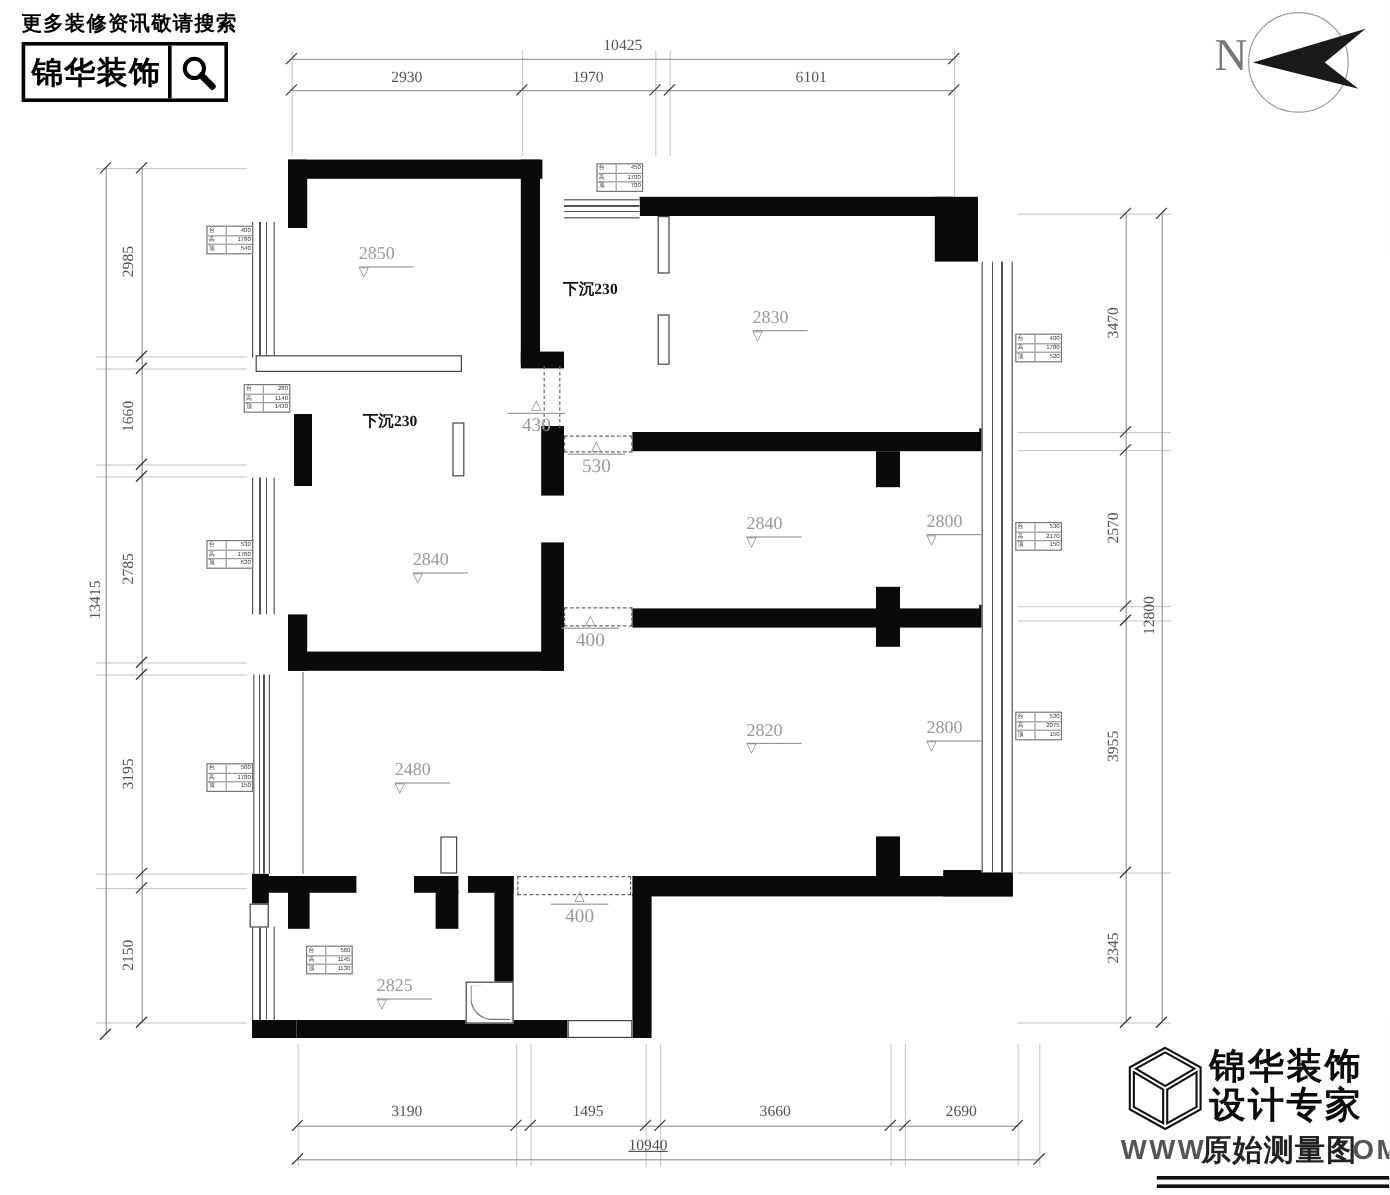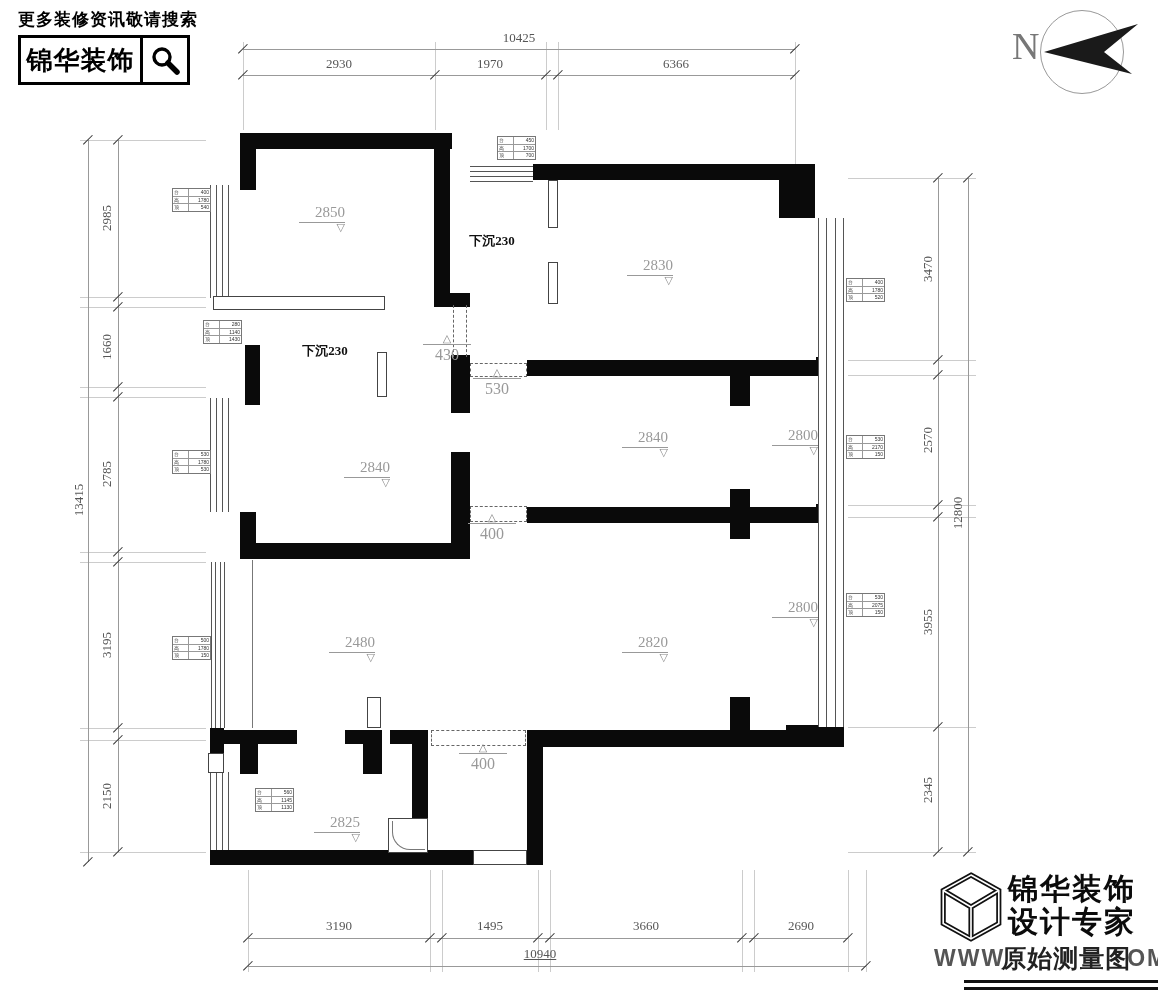--- a/index.html
+++ b/index.html
@@ -34,21 +34,21 @@
   .thin{position:absolute;background:#fff;border:1px solid #444;box-sizing:border-box;}
   .hair{position:absolute;background:#777;}
   .dashf{position:absolute;border:1px dashed #666;box-sizing:border-box;}
   .dashv{position:absolute;border-left:1px dashed #666;border-right:1px dashed #666;box-sizing:border-box;}
   .arc{position:absolute;border:1px solid #777;border-top:none;border-right:none;border-radius:0 0 0 18px;box-sizing:border-box;}
   .dline{position:absolute;background:#999;}
   .ext{position:absolute;background:#ccc;}
   .tick{position:absolute;width:13px;height:1.4px;background:#333;transform:translate(-50%,-50%) rotate(-45deg);}
   .dlabel{position:absolute;font-family:"Liberation Serif",serif;font-size:13px;color:#555;white-space:nowrap;transform:translate(-50%,-50%);}
   .dlabel.rot{transform:translate(-50%,-50%) rotate(-90deg);}
-  .level{position:absolute;transform:translateX(-50%);text-align:right;font-family:"Liberation Serif",serif;font-size:15px;color:#999;line-height:1;}
+  .level{position:absolute;transform:translateX(-50%);text-align:left;font-family:"Liberation Serif",serif;font-size:15px;color:#999;line-height:1;}
   .level .ln{width:46px;border-top:1px solid #999;margin:2px auto 0;}
   .level .tri{font-size:11px;color:#888;margin-top:-1px;}
   .opening{position:absolute;transform:translateX(-50%);text-align:center;font-family:"Liberation Serif",serif;font-size:16px;color:#999;line-height:1;}
   .opening .tri{font-size:11px;color:#888;}
   .opening .ln{width:48px;border-top:1px solid #999;margin:0 auto 2px;}
   .sunken{position:absolute;transform:translate(-50%,-50%);font-size:13px;font-weight:bold;color:#111;white-space:nowrap;font-family:"Liberation Serif",serif;}
   .tag{position:absolute;border:1px solid #777;background:#fff;font-size:5px;line-height:6.5px;color:#333;z-index:5;}
   .tag .r{display:flex;border-bottom:1px solid #999;}
   .tag .r:last-child{border-bottom:none;}
   .tag .c1{width:13px;border-right:1px solid #999;padding:0 1px;}
@@ -144,21 +144,21 @@
       <div class="tick" style="left: 795px; top: 49px;"></div>
       <div class="dlabel" style="left: 519px; top: 38px;">10425</div>
       <div class="dline" style="left: 243px; top: 75px; width: 552px; height: 1px;"></div>
       <div class="tick" style="left: 243px; top: 75px;"></div>
       <div class="tick" style="left: 435px; top: 75px;"></div>
       <div class="tick" style="left: 546px; top: 75px;"></div>
       <div class="tick" style="left: 558px; top: 75px;"></div>
       <div class="tick" style="left: 795px; top: 75px;"></div>
       <div class="dlabel" style="left: 339px; top: 64px;">2930</div>
       <div class="dlabel" style="left: 490px; top: 64px;">1970</div>
-      <div class="dlabel" style="left: 676px; top: 64px;">6366</div>
+      <div class="dlabel" style="left: 676px; top: 64px;">6101</div>
       <div class="dline" style="left: 88px; top: 140px; width: 1px; height: 722px;"></div>
       <div class="tick" style="left: 88px; top: 140px;"></div>
       <div class="tick" style="left: 88px; top: 862px;"></div>
       <div class="dlabel rot" style="left: 79px; top: 500px;">13415</div>
       <div class="dline" style="left: 118px; top: 140px; width: 1px; height: 712px;"></div>
       <div class="tick" style="left: 118px; top: 140px;"></div>
       <div class="tick" style="left: 118px; top: 297px;"></div>
       <div class="tick" style="left: 118px; top: 307px;"></div>
       <div class="tick" style="left: 118px; top: 387px;"></div>
       <div class="tick" style="left: 118px; top: 397px;"></div>
@@ -254,21 +254,21 @@
       <div class="dashf" style="left: 470px; top: 363px; width: 57px; height: 14px;"></div>
       <div class="dashf" style="left: 470px; top: 506px; width: 57px; height: 16px;"></div>
       <div class="dashf" style="left: 431px; top: 730px; width: 95px; height: 16px;"></div>
       <div class="dashv" style="left: 453px; top: 305px; width: 14px; height: 52px;"></div>
       <div class="level" style="left: 322px; top: 205px;"><span>2850</span><div class="ln"></div><div class="tri">▽</div></div>
       <div class="level" style="left: 650px; top: 258px;"><span>2830</span><div class="ln"></div><div class="tri">▽</div></div>
       <div class="level" style="left: 645px; top: 430px;"><span>2840</span><div class="ln"></div><div class="tri">▽</div></div>
       <div class="level" style="left: 795px; top: 428px;"><span>2800</span><div class="ln"></div><div class="tri">▽</div></div>
       <div class="level" style="left: 367px; top: 460px;"><span>2840</span><div class="ln"></div><div class="tri">▽</div></div>
       <div class="level" style="left: 795px; top: 600px;"><span>2800</span><div class="ln"></div><div class="tri">▽</div></div>
-      <div class="level" style="left: 645px; top: 602px; margin-top: 33px;"><span>2820</span><div class="ln"></div><div class="tri">▽</div></div>
+      <div class="level" style="left: 645px; top: 602px;"><span>2820</span><div class="ln"></div><div class="tri">▽</div></div>
       <div class="level" style="left: 352px; top: 635px;"><span>2480</span><div class="ln"></div><div class="tri">▽</div></div>
       <div class="level" style="left: 337px; top: 815px;"><span>2825</span><div class="ln"></div><div class="tri">▽</div></div>
       <div class="opening" style="left: 447px; top: 333px;"><div class="tri">△</div><div class="ln"></div><span>430</span></div>
       <div class="opening" style="left: 497px; top: 367px;"><div class="tri">△</div><div class="ln"></div><span>530</span></div>
       <div class="opening" style="left: 492px; top: 512px;"><div class="tri">△</div><div class="ln"></div><span>400</span></div>
       <div class="opening" style="left: 483px; top: 742px;"><div class="tri">△</div><div class="ln"></div><span>400</span></div>
       <div class="sunken" style="left: 492px; top: 241px;">下沉230</div>
       <div class="sunken" style="left: 325px; top: 351px;">下沉230</div>
       <div class="tag" style="left: 497px; top: 136px;">
         <div class="r">

